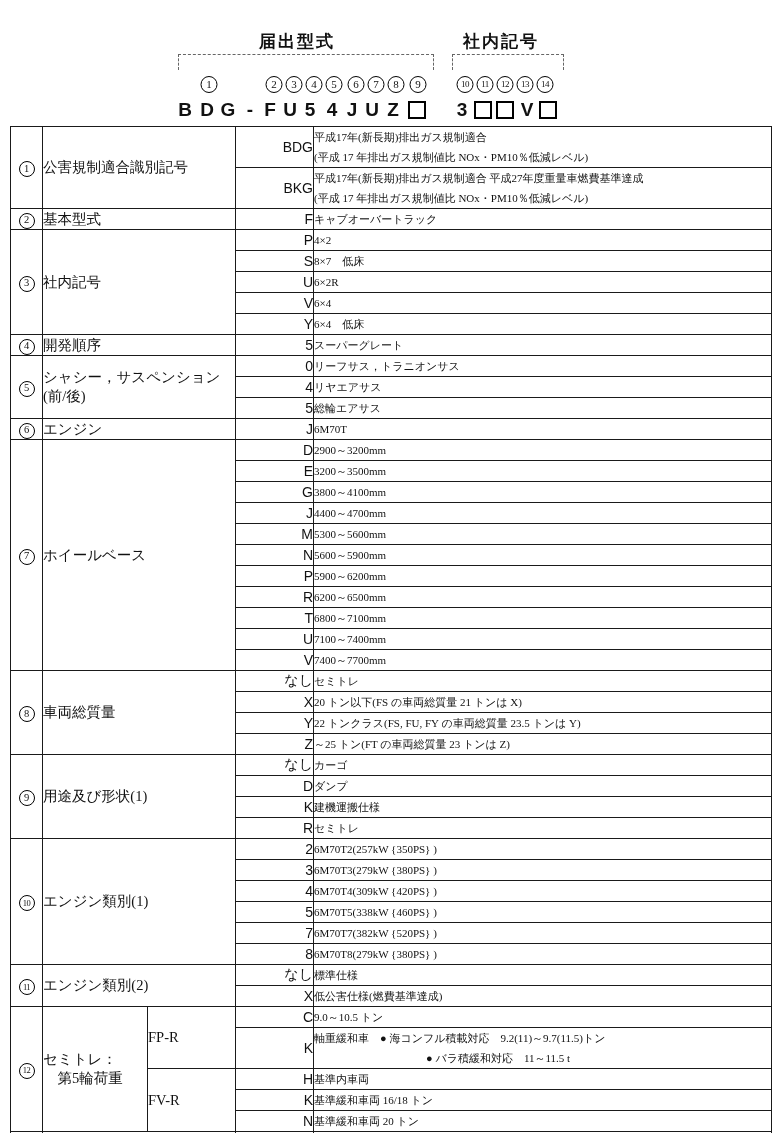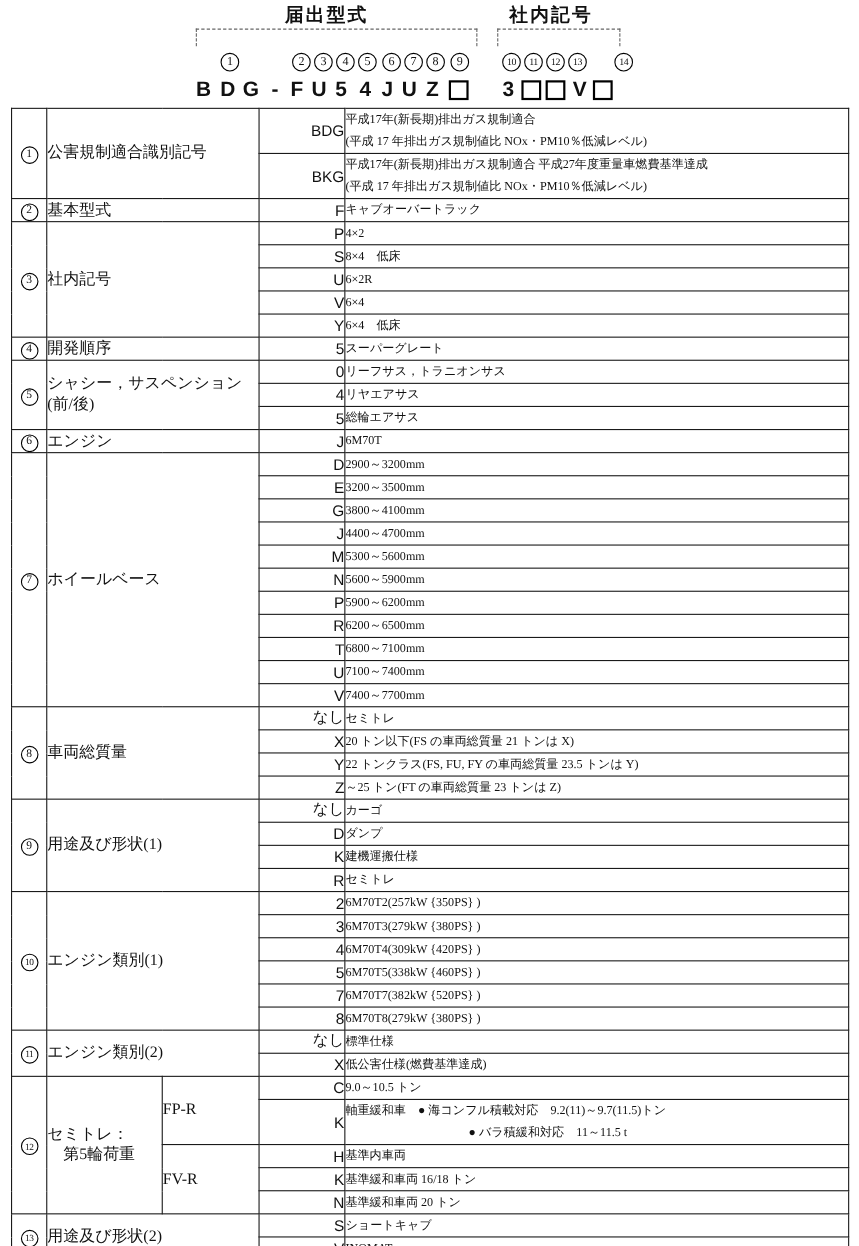--- a/index.html
+++ b/index.html
@@ -2,21 +2,21 @@
 <html><head>
 <meta charset="utf-8">
 <style>
   html,body{margin:0;padding:0;background:#fff;}
   body{
     width:781px;height:1133px;position:relative;
     font-family:"Liberation Serif","DejaVu Serif",serif;
     color:#111;-webkit-font-smoothing:antialiased;
   }
   
-  .hdr{position:relative;width:781px;height:98px;}
+  .hdr{position:relative;width:781px;height:98px;margin-top:28px;}
   .hdr-label{
     position:absolute;top:2px;transform:translateX(-50%);
     font-family:"Liberation Sans","DejaVu Sans",sans-serif;
     font-weight:bold;font-size:17px;letter-spacing:2px;white-space:nowrap;
   }
   .bracket{
     position:absolute;top:26px;height:15px;
     border-top:1px dashed #666;border-left:1px dashed #666;border-right:1px dashed #666;
   }
   .pos-num{
@@ -79,21 +79,21 @@
       <span class="pos-num" style="left: 356px;">6</span>
       <span class="pos-num" style="left: 376px;">7</span>
       <span class="pos-num" style="left: 396px;">8</span>
       <span class="pos-num" style="left: 418px;">9</span>
     </div>
   <div id="nums-right">
       <span class="pos-num two" style="left: 465px;">10</span>
       <span class="pos-num two" style="left: 485px;">11</span>
       <span class="pos-num two" style="left: 505px;">12</span>
       <span class="pos-num two" style="left: 525px;">13</span>
-      <span class="pos-num two" style="left: 567px;">14</span>
+      <span class="pos-num two" style="left: 545px;">14</span>
     </div>
   <div id="code-left">
       <span class="code-ch" style="left: 185px;">B</span>
       <span class="code-ch" style="left: 207px;">D</span>
       <span class="code-ch" style="left: 228px;">G</span>
       <span class="code-ch" style="left: 250px;">-</span>
       <span class="code-ch" style="left: 270px;">F</span>
       <span class="code-ch" style="left: 290px;">U</span>
       <span class="code-ch" style="left: 310px;">5</span>
       <span class="code-ch" style="left: 332px;">4</span>
@@ -154,21 +154,21 @@
           <div class="nm-line">社内記号</div>
         </td>
         <td class="c-code">P</td>
         <td class="c-desc">
           <div class="desc-line">4×2</div>
         </td>
       </tr>
       <tr>
         <td class="c-code">S</td>
         <td class="c-desc">
-          <div class="desc-line">8×4　低床</div>
+          <div class="desc-line">8×7　低床</div>
         </td>
       </tr>
       <tr>
         <td class="c-code">U</td>
         <td class="c-desc">
           <div class="desc-line">6×2R</div>
         </td>
       </tr>
       <tr>
         <td class="c-code">V</td>

